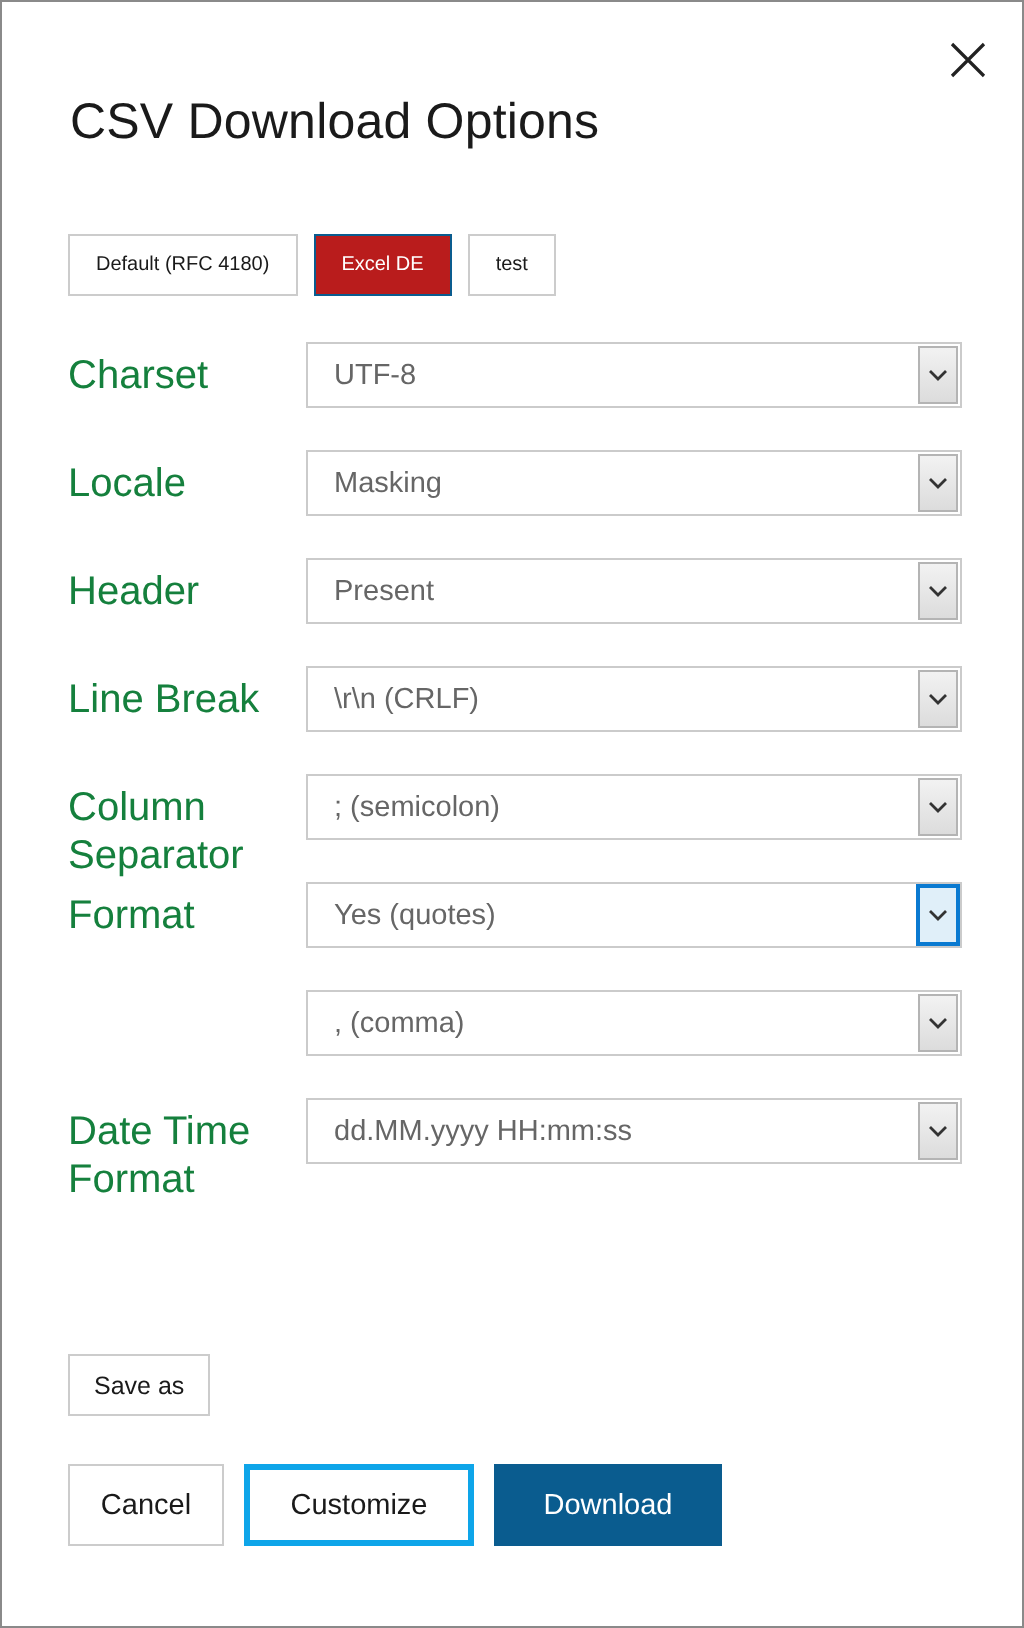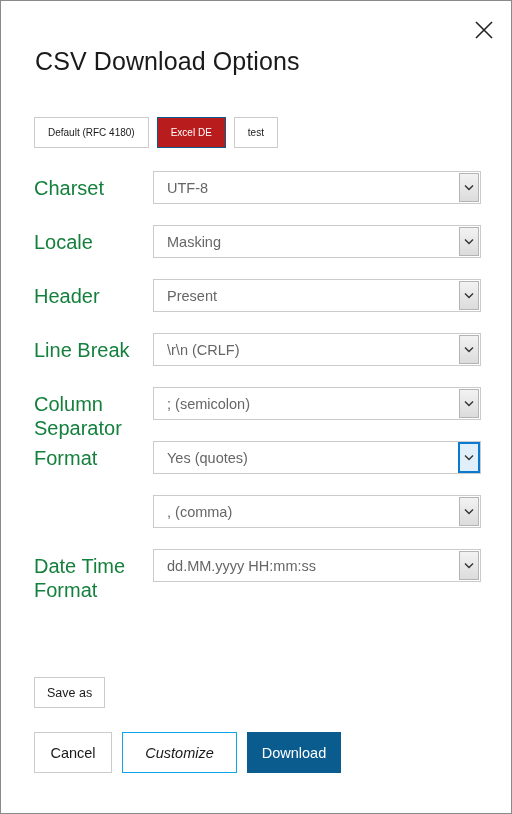--- a/index.html
+++ b/index.html
@@ -184,23 +184,23 @@
     justify-content: center;
     font-family: "Liberation Sans", sans-serif;
     font-size: 14.5px;
     color: #1a1a1a;
     background: #ffffff;
     border: 1px solid #cccccc;
     cursor: pointer;
     white-space: nowrap;
   }
   .footer-btn.cancel { width: 78px; text-align: right; }
-  .footer-btn.customize { width: 115px; border: 1px solid #0ea5e9; font-style: italic; }
+  .footer-btn.customize { width: 115px; border: 3px solid #0ea5e9; }
   .footer-btn.primary {
-    width: 94px;
+    width: 114px;
     background: #0a5c8f;
     border-color: #0a5c8f;
     color: #ffffff;
   }
 </style>
 </head>
 <body>
 
 <div class="dialog">
 

